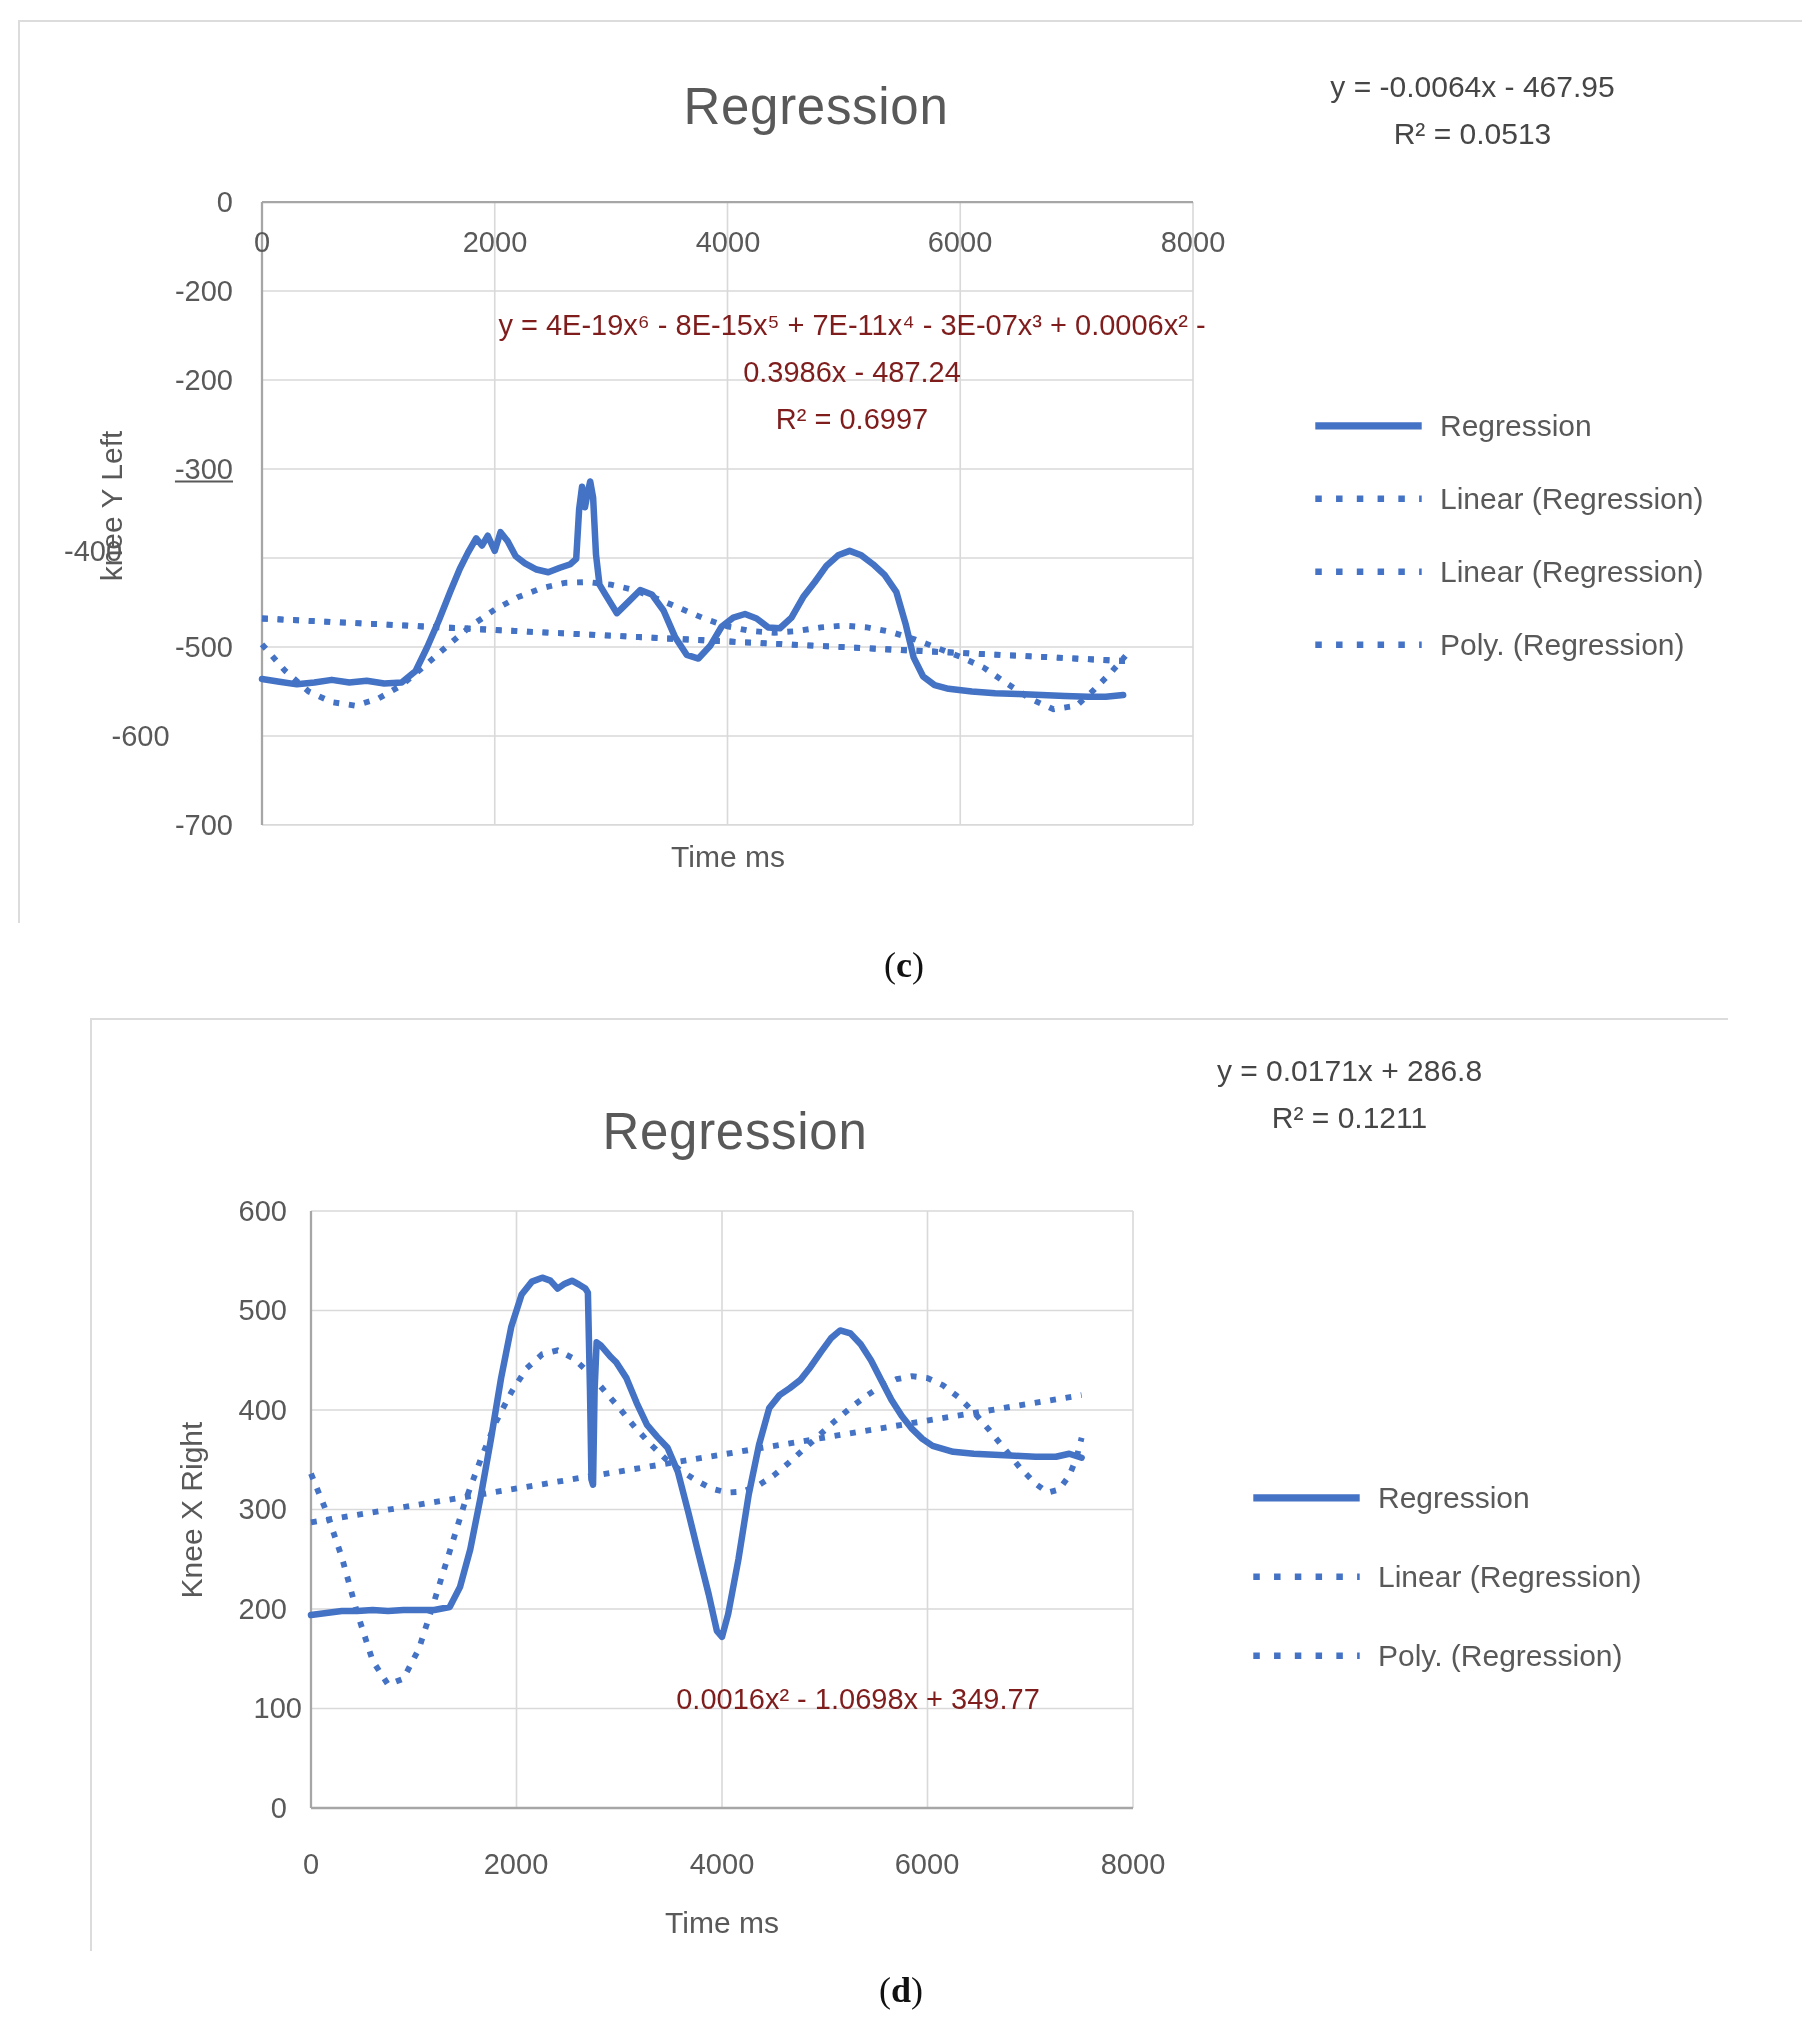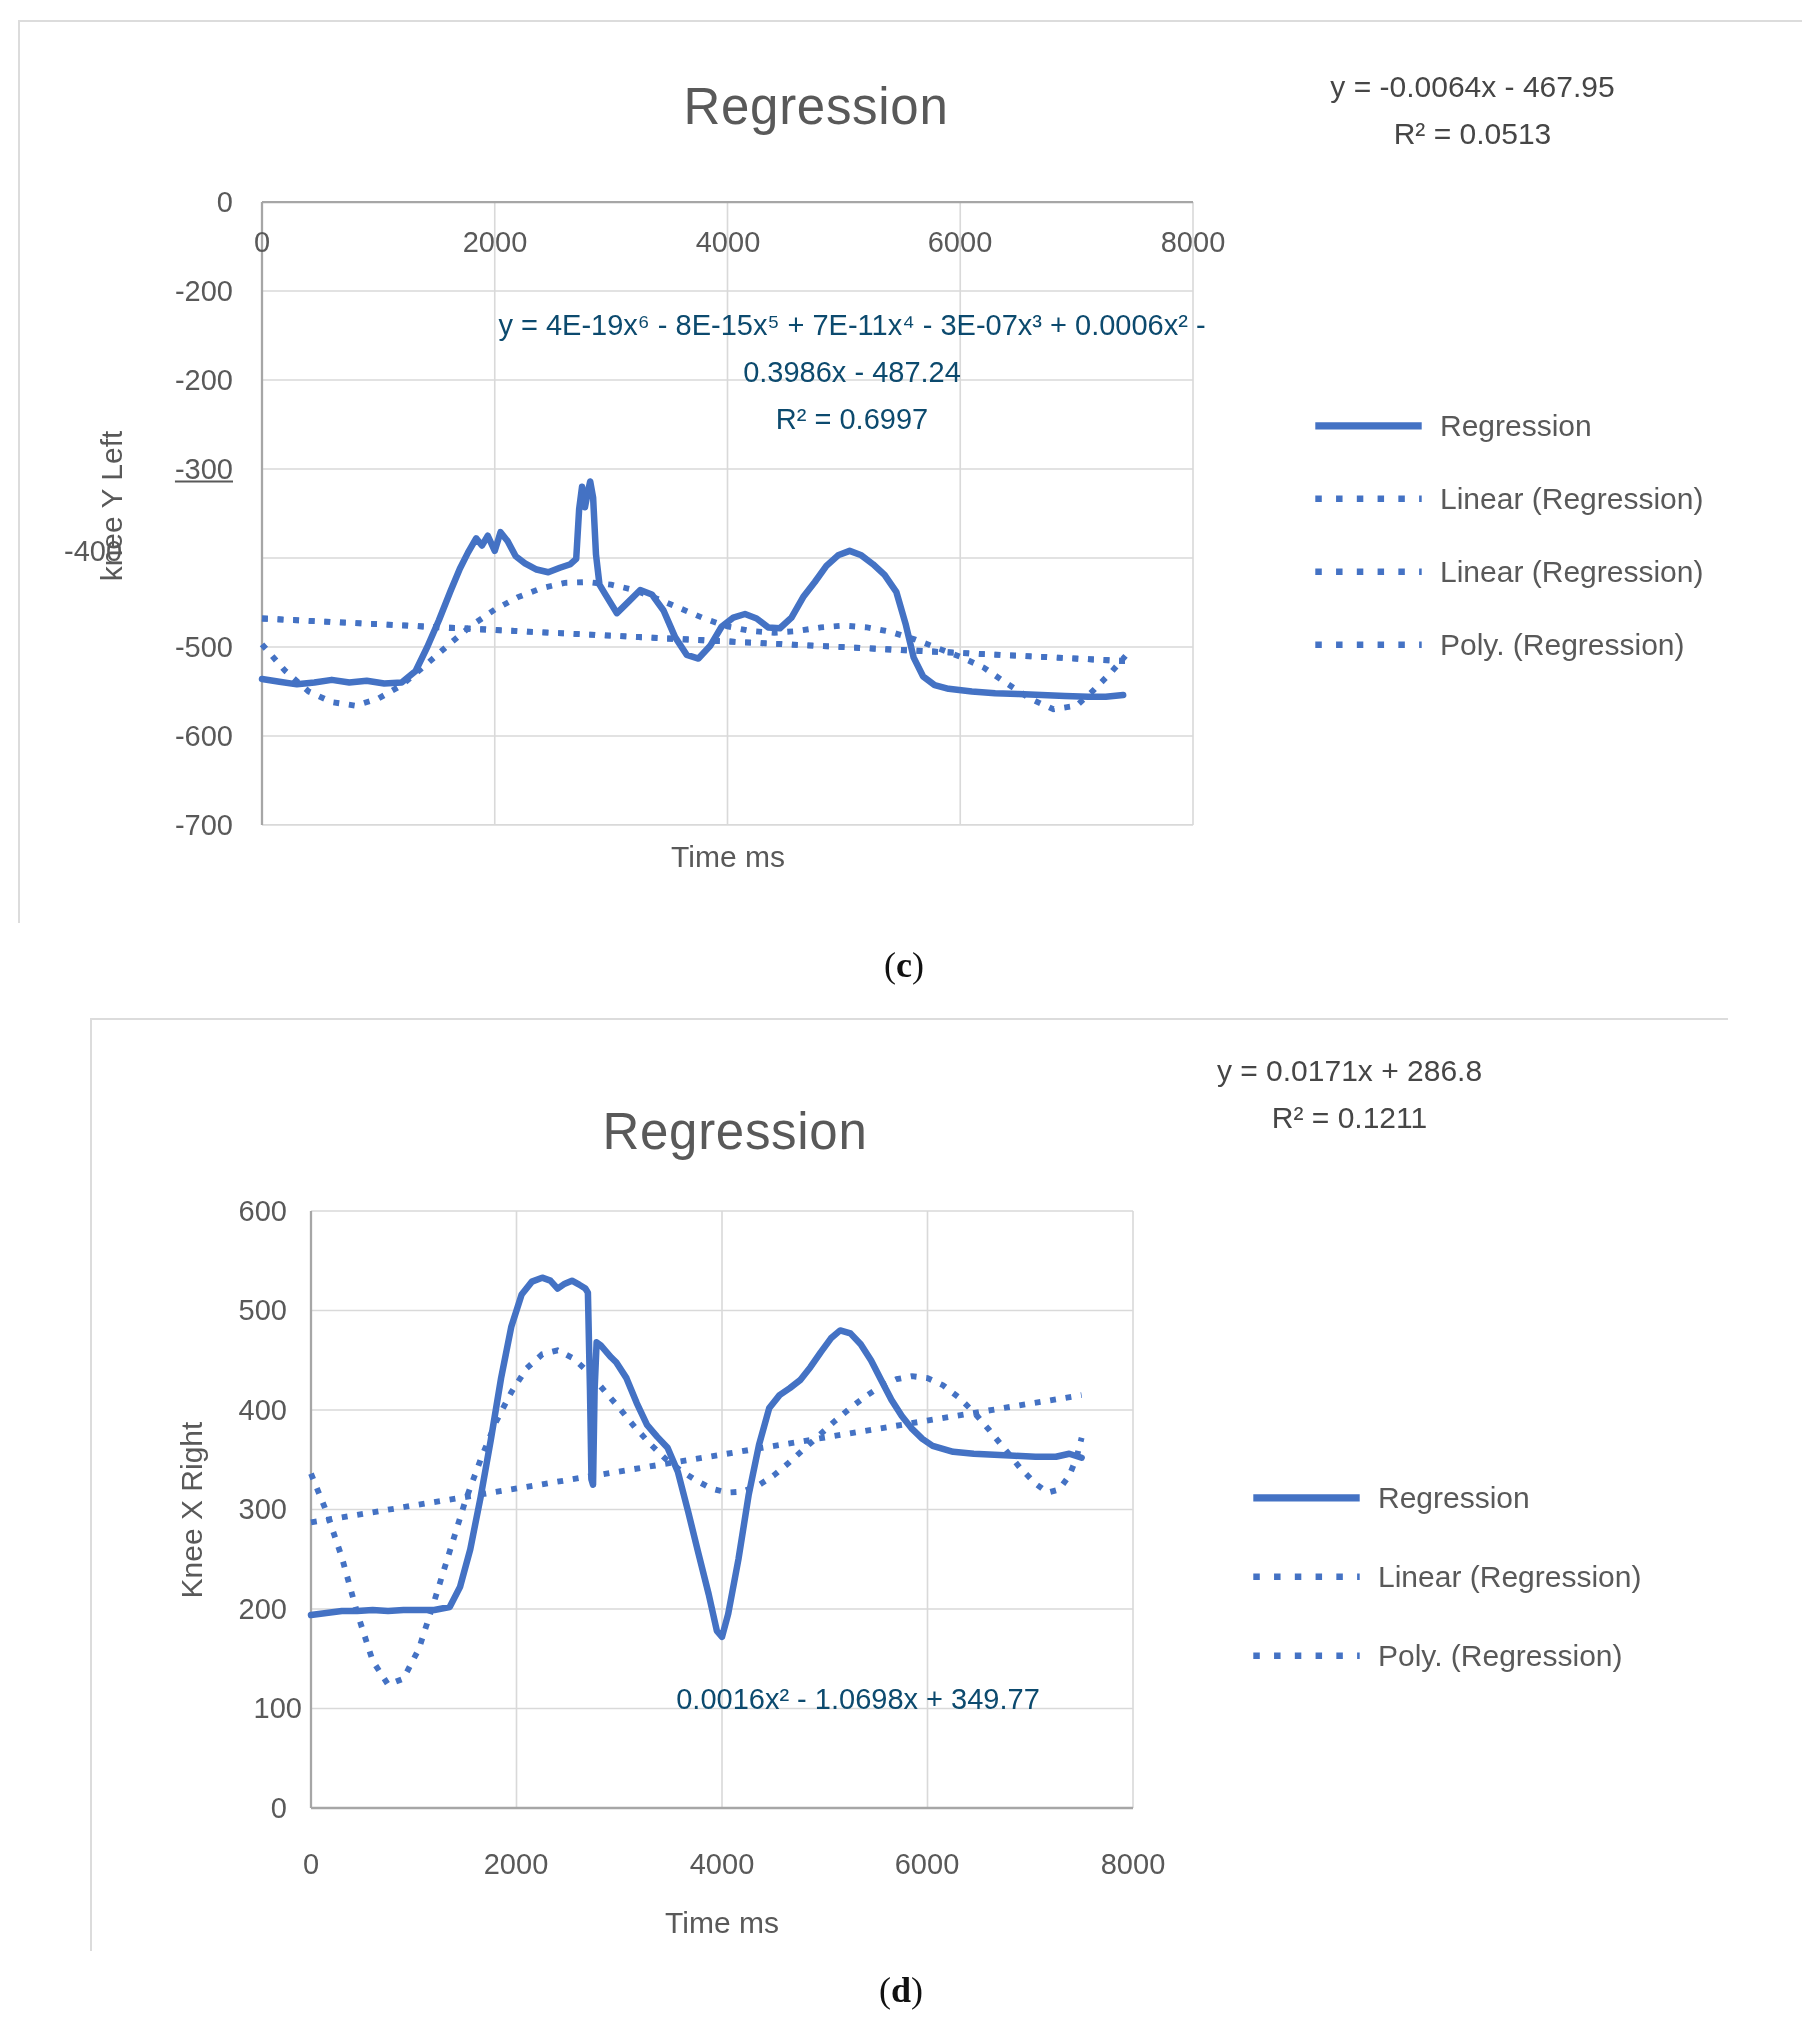--- a/index.html
+++ b/index.html
@@ -6,21 +6,21 @@
   #page{
     position:relative;
     width:1816px;height:2035px;
     background:#ffffff;
     font-family:"Liberation Sans","DejaVu Sans",sans-serif;
     overflow:hidden;
   }
   .panel-frame{position:absolute;border-top:2px solid #dcdcdc;border-left:2px solid #dcdcdc;background:transparent;}
   .chart-title{position:absolute;text-align:center;font-size:51px;color:#595959;letter-spacing:0.7px;}
   .equation{position:absolute;text-align:center;font-size:30px;color:#464646;line-height:1.55;}
-  .poly-equation{position:absolute;text-align:center;font-size:29px;color:#0c4a6e;line-height:1.0;}
+  .poly-equation{position:absolute;text-align:center;font-size:29px;color:#7f1d1d;line-height:1.0;}
   .poly-line{margin:0 0 18px 0;}
   .axis-title{position:absolute;font-size:30px;color:#595959;white-space:nowrap;}
   .axis-title.vert{transform:translate(-50%,-50%) rotate(-90deg);}
   .axis-title.horz{transform:translate(-50%,-50%);}
   .tick-label{position:absolute;font-size:29px;color:#595959;white-space:nowrap;}
   .legend{position:absolute;display:flex;flex-direction:column;}
   .legend-row{display:flex;align-items:center;}
   .legend-label{margin-left:17px;font-size:30px;color:#595959;white-space:nowrap;}
   .panel-label{position:absolute;text-align:center;font-family:"Liberation Serif","DejaVu Serif",serif;font-size:36px;color:#111;}
   .panel-label b{font-weight:bold;}
@@ -173,21 +173,21 @@
     <div class="tick-label" style="left: 495px; top: 242px; transform: translate(-50%, -50%);">2000</div>
     <div class="tick-label" style="left: 728px; top: 242px; transform: translate(-50%, -50%);">4000</div>
     <div class="tick-label" style="left: 960px; top: 242px; transform: translate(-50%, -50%);">6000</div>
     <div class="tick-label" style="left: 1193px; top: 242px; transform: translate(-50%, -50%);">8000</div>
     <div class="tick-label" style="left: 64px; width: 169px; text-align: right; top: 202px; transform: translateY(-50%);">0</div>
     <div class="tick-label" style="left: 64px; width: 169px; text-align: right; top: 291px; transform: translateY(-50%);">-200</div>
     <div class="tick-label" style="left: 64px; width: 169px; text-align: right; top: 380px; transform: translateY(-50%);">-200</div>
     <div class="tick-label" style="left: 64px; width: 169px; text-align: right; top: 469px; transform: translateY(-50%); text-decoration: underline;">-300</div>
     <div class="tick-label" style="left: 64px; width: 169px; text-align: left; top: 551px; transform: translateY(-50%);">-400</div>
     <div class="tick-label" style="left: 64px; width: 169px; text-align: right; top: 647px; transform: translateY(-50%);">-500</div>
-    <div class="tick-label" style="left: 64px; width: 169px; text-align: right; top: 736px; transform: translateY(-50%);">-600</div>
+    <div class="tick-label" style="left: 56px; width: 169px; text-align: center; top: 736px; transform: translateY(-50%);">-600</div>
     <div class="tick-label" style="left: 64px; width: 169px; text-align: right; top: 825px; transform: translateY(-50%);">-700</div>
     <div class="tick-label" style="left: 311px; top: 1864px; transform: translate(-50%, -50%);">0</div>
     <div class="tick-label" style="left: 516px; top: 1864px; transform: translate(-50%, -50%);">2000</div>
     <div class="tick-label" style="left: 722px; top: 1864px; transform: translate(-50%, -50%);">4000</div>
     <div class="tick-label" style="left: 927px; top: 1864px; transform: translate(-50%, -50%);">6000</div>
     <div class="tick-label" style="left: 1133px; top: 1864px; transform: translate(-50%, -50%);">8000</div>
     <div class="tick-label" style="left: 118px; width: 169px; text-align: right; top: 1211px; transform: translateY(-50%);">600</div>
     <div class="tick-label" style="left: 118px; width: 169px; text-align: right; top: 1310px; transform: translateY(-50%);">500</div>
     <div class="tick-label" style="left: 118px; width: 169px; text-align: right; top: 1410px; transform: translateY(-50%);">400</div>
     <div class="tick-label" style="left: 118px; width: 169px; text-align: right; top: 1509px; transform: translateY(-50%);">300</div>

